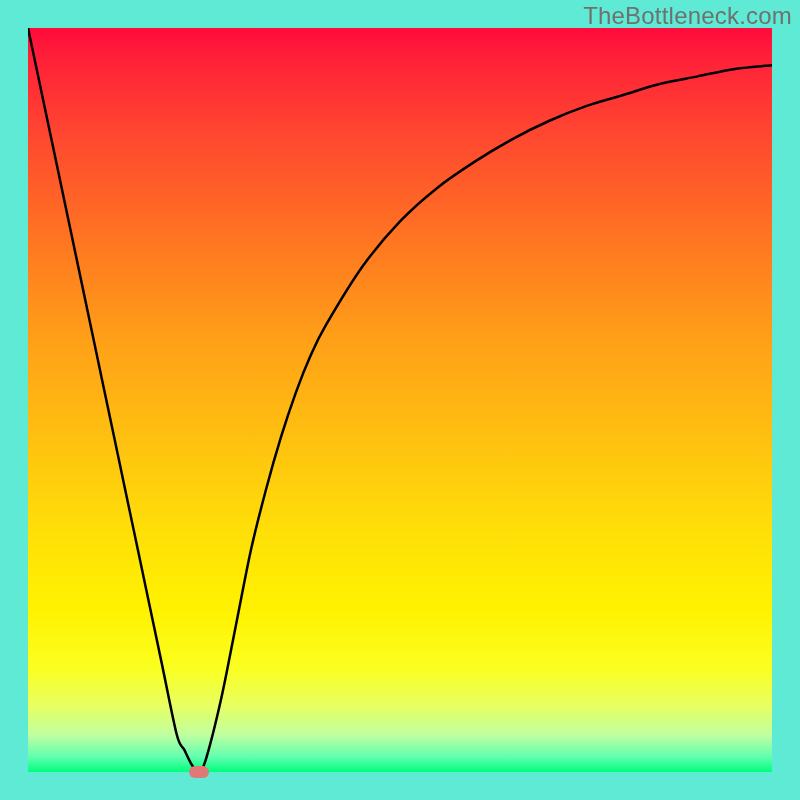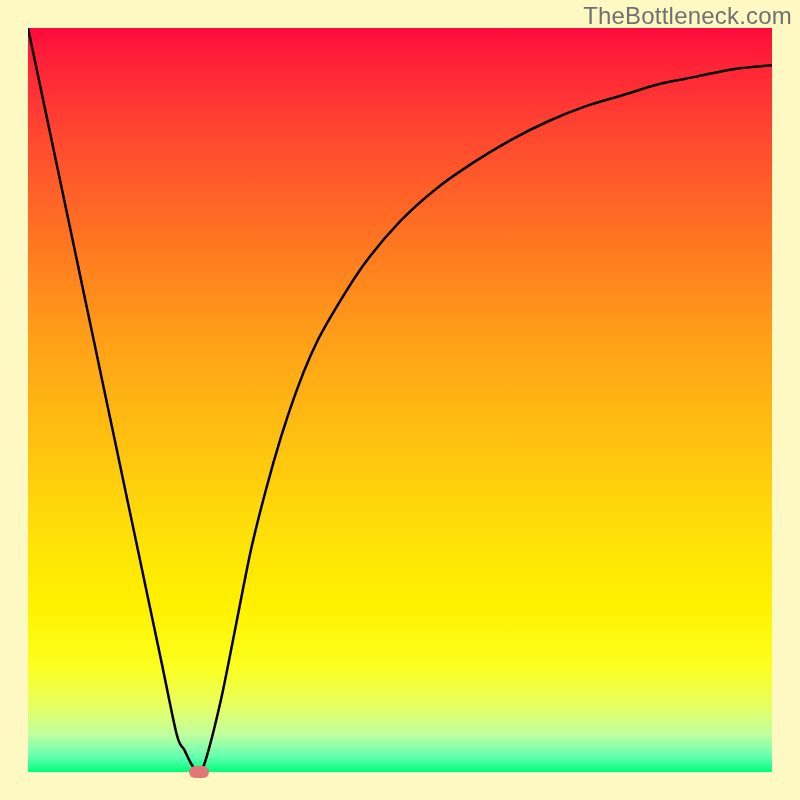--- a/index.html
+++ b/index.html
@@ -8,21 +8,21 @@
     width: 800px;
     height: 800px;
     overflow: hidden;
     font-family: Arial, Helvetica, sans-serif;
     background: #000;
   }
   .frame {
     position: relative;
     width: 800px;
     height: 800px;
-    background: #fef9c3;
+    background: #5eead4;
   }
   .plot {
     position: absolute;
     left: 28px;
     top: 28px;
     width: 744px;
     height: 744px;
     background: linear-gradient(to bottom,
       #ff0a3c 0%,
       #ff2038 4%,

